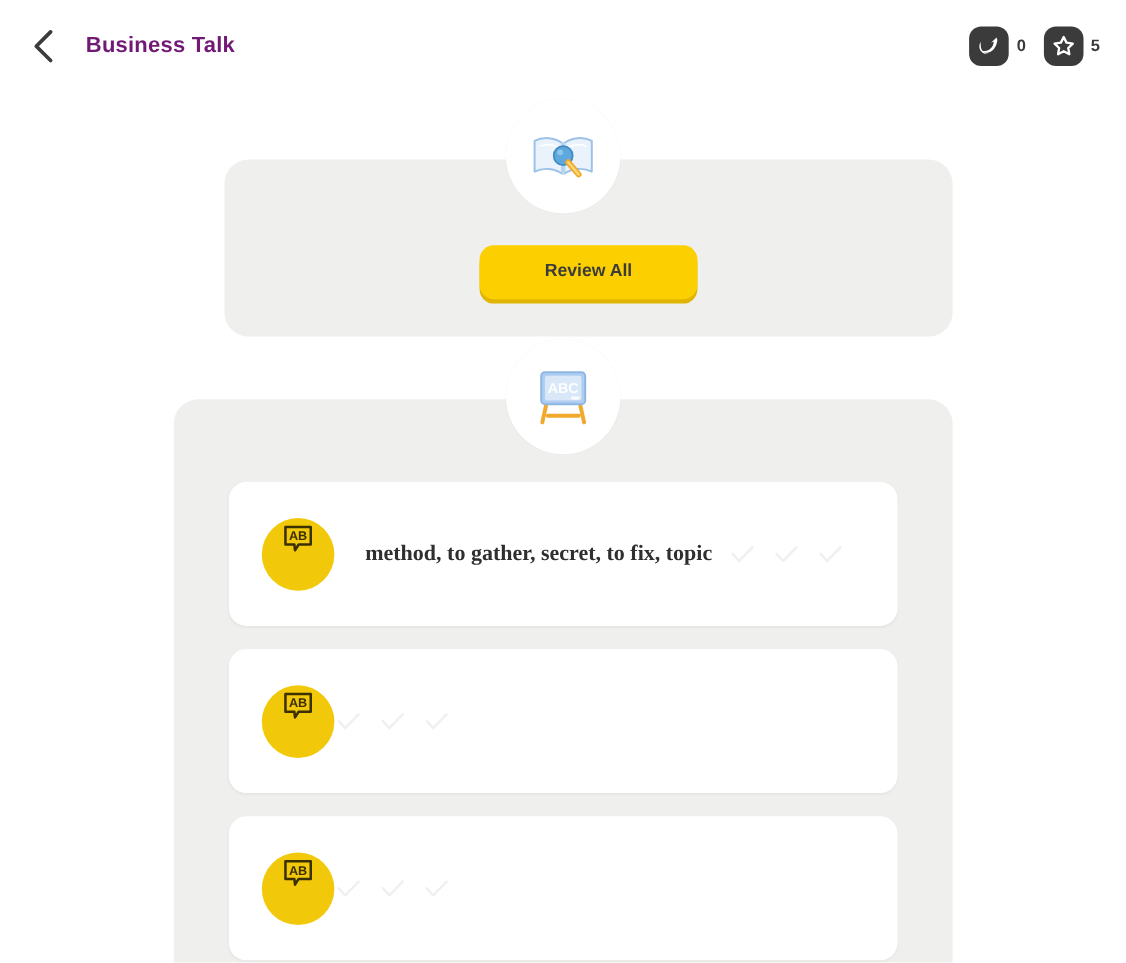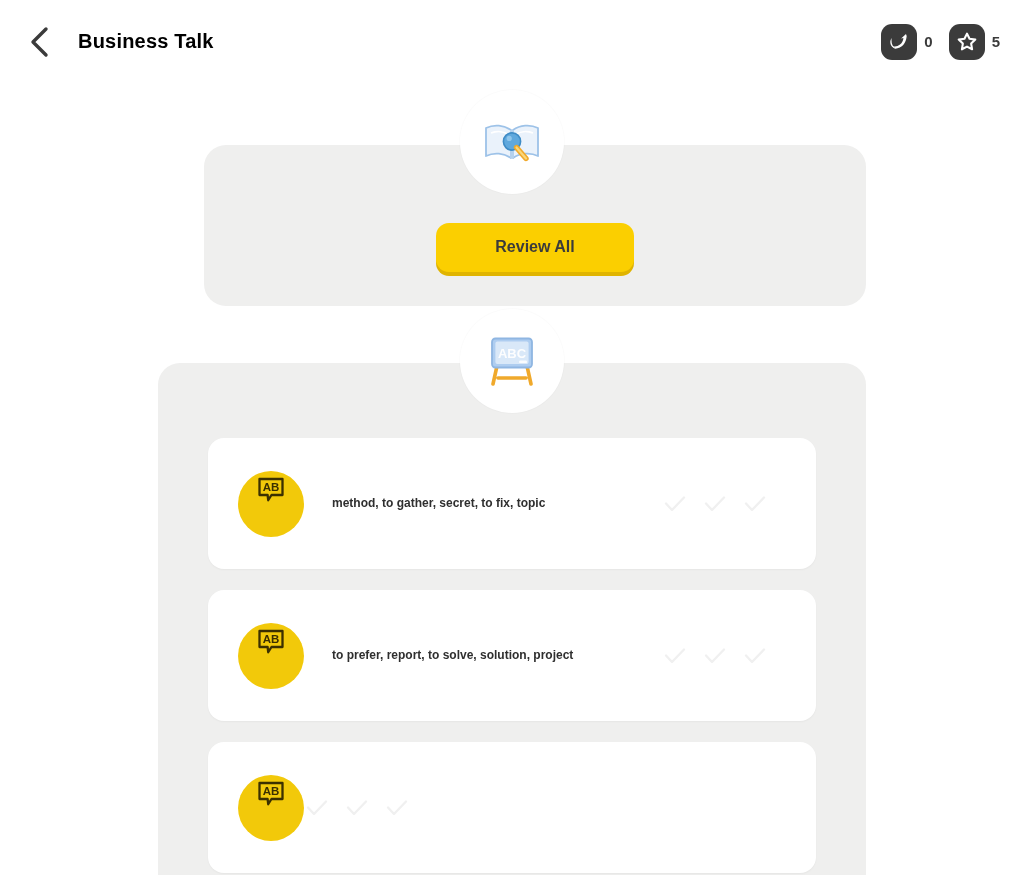--- a/index.html
+++ b/index.html
@@ -31,21 +31,21 @@
     justify-content: center;
     cursor: pointer;
     flex: 0 0 auto;
   }
   .back-button svg { display: block; }
 
   .page-title {
     margin-left: 18px;
     font-size: 20px;
     font-weight: bold;
-    color: #000000;
+    color: #701a75;
     letter-spacing: .2px;
     white-space: nowrap;
   }
 
   .header-spacer { flex: 1 1 auto; }
 
   .stats { display: flex; align-items: center; gap: 16px; }
 
   .stat {
     display: flex;
@@ -162,25 +162,26 @@
     background: #f2c90a;
     display: flex;
     justify-content: center;
   }
   .lesson-avatar svg { display: block; }
 
   .lesson-words {
     flex: 1 1 auto;
     margin-left: 28px;
     margin-right: 12px;
-    font-size: 12px;
+    font-size: 20px;
     font-weight: bold;
     line-height: 1.55;
     color: #2f2f2f;
     max-width: 318px;
+    font-family: Liberation Serif, serif;
   }
 
   .lesson-checks {
     flex: 0 0 auto;
     display: flex;
     align-items: center;
     gap: 14px;
     padding-right: 22px;
   }
   .lesson-checks svg { display: block; }
@@ -318,21 +319,20 @@
 
       <div class="lesson-row">
         <div class="lesson-avatar">
           <span>
             <svg width="36" height="36" viewBox="0 0 36 36" fill="none">
               <path d="M6.5 8 H29.5 V24 H18.5 L15.2 29.2 L14.6 24 H6.5 Z" stroke="#3b3000" stroke-width="2.3" stroke-linejoin="round" fill="none"></path>
               <text x="18" y="20" text-anchor="middle" font-family="Liberation Sans, sans-serif" font-size="11.5" font-weight="bold" fill="#3b3000">AB</text>
             </svg>
           </span>
         </div>
-        <div class="lesson-words">to prefer, report, to solve, solution, project</div>
         <div class="lesson-checks">
           <span class="check">
             <svg width="26" height="26" viewBox="0 0 26 26" fill="none">
               <path d="M4 12.5 L10 19 L22 6.5" stroke="currentColor" stroke-width="2.3" stroke-linecap="round" stroke-linejoin="round"></path>
             </svg>
           </span>
           <span class="check">
             <svg width="26" height="26" viewBox="0 0 26 26" fill="none">
               <path d="M4 12.5 L10 19 L22 6.5" stroke="currentColor" stroke-width="2.3" stroke-linecap="round" stroke-linejoin="round"></path>
             </svg>

